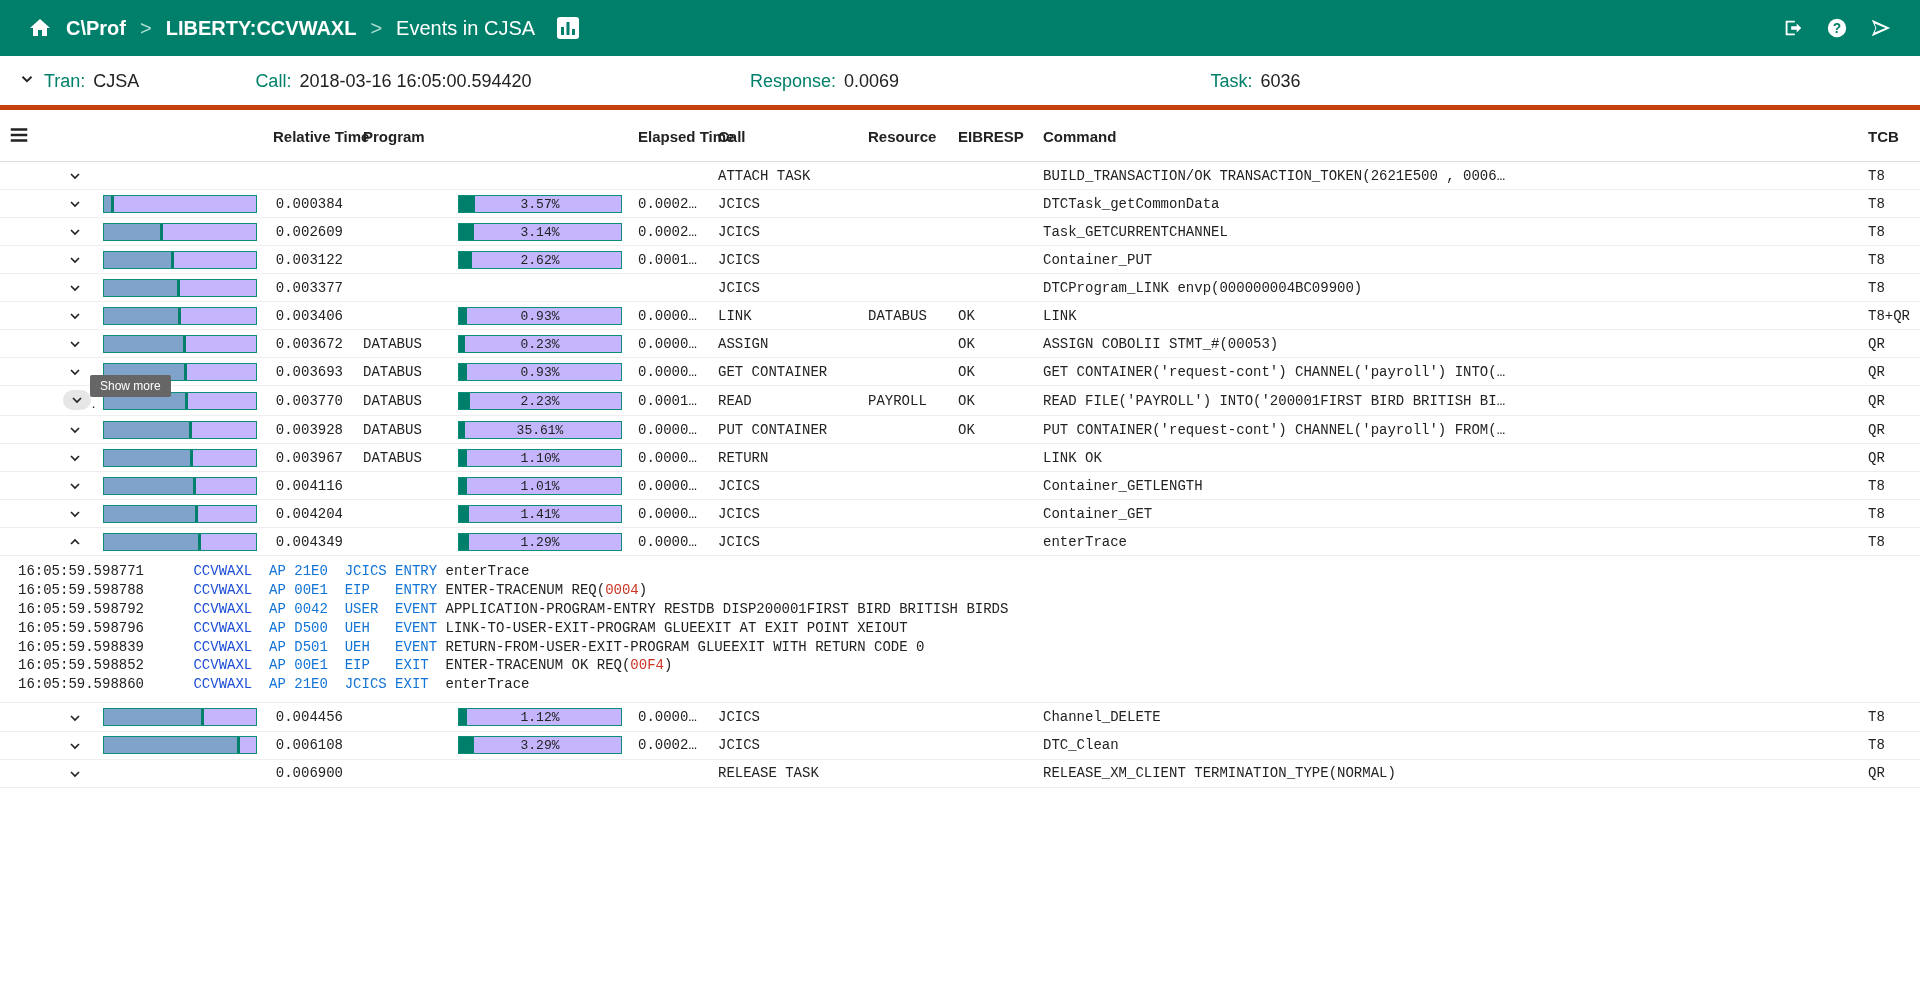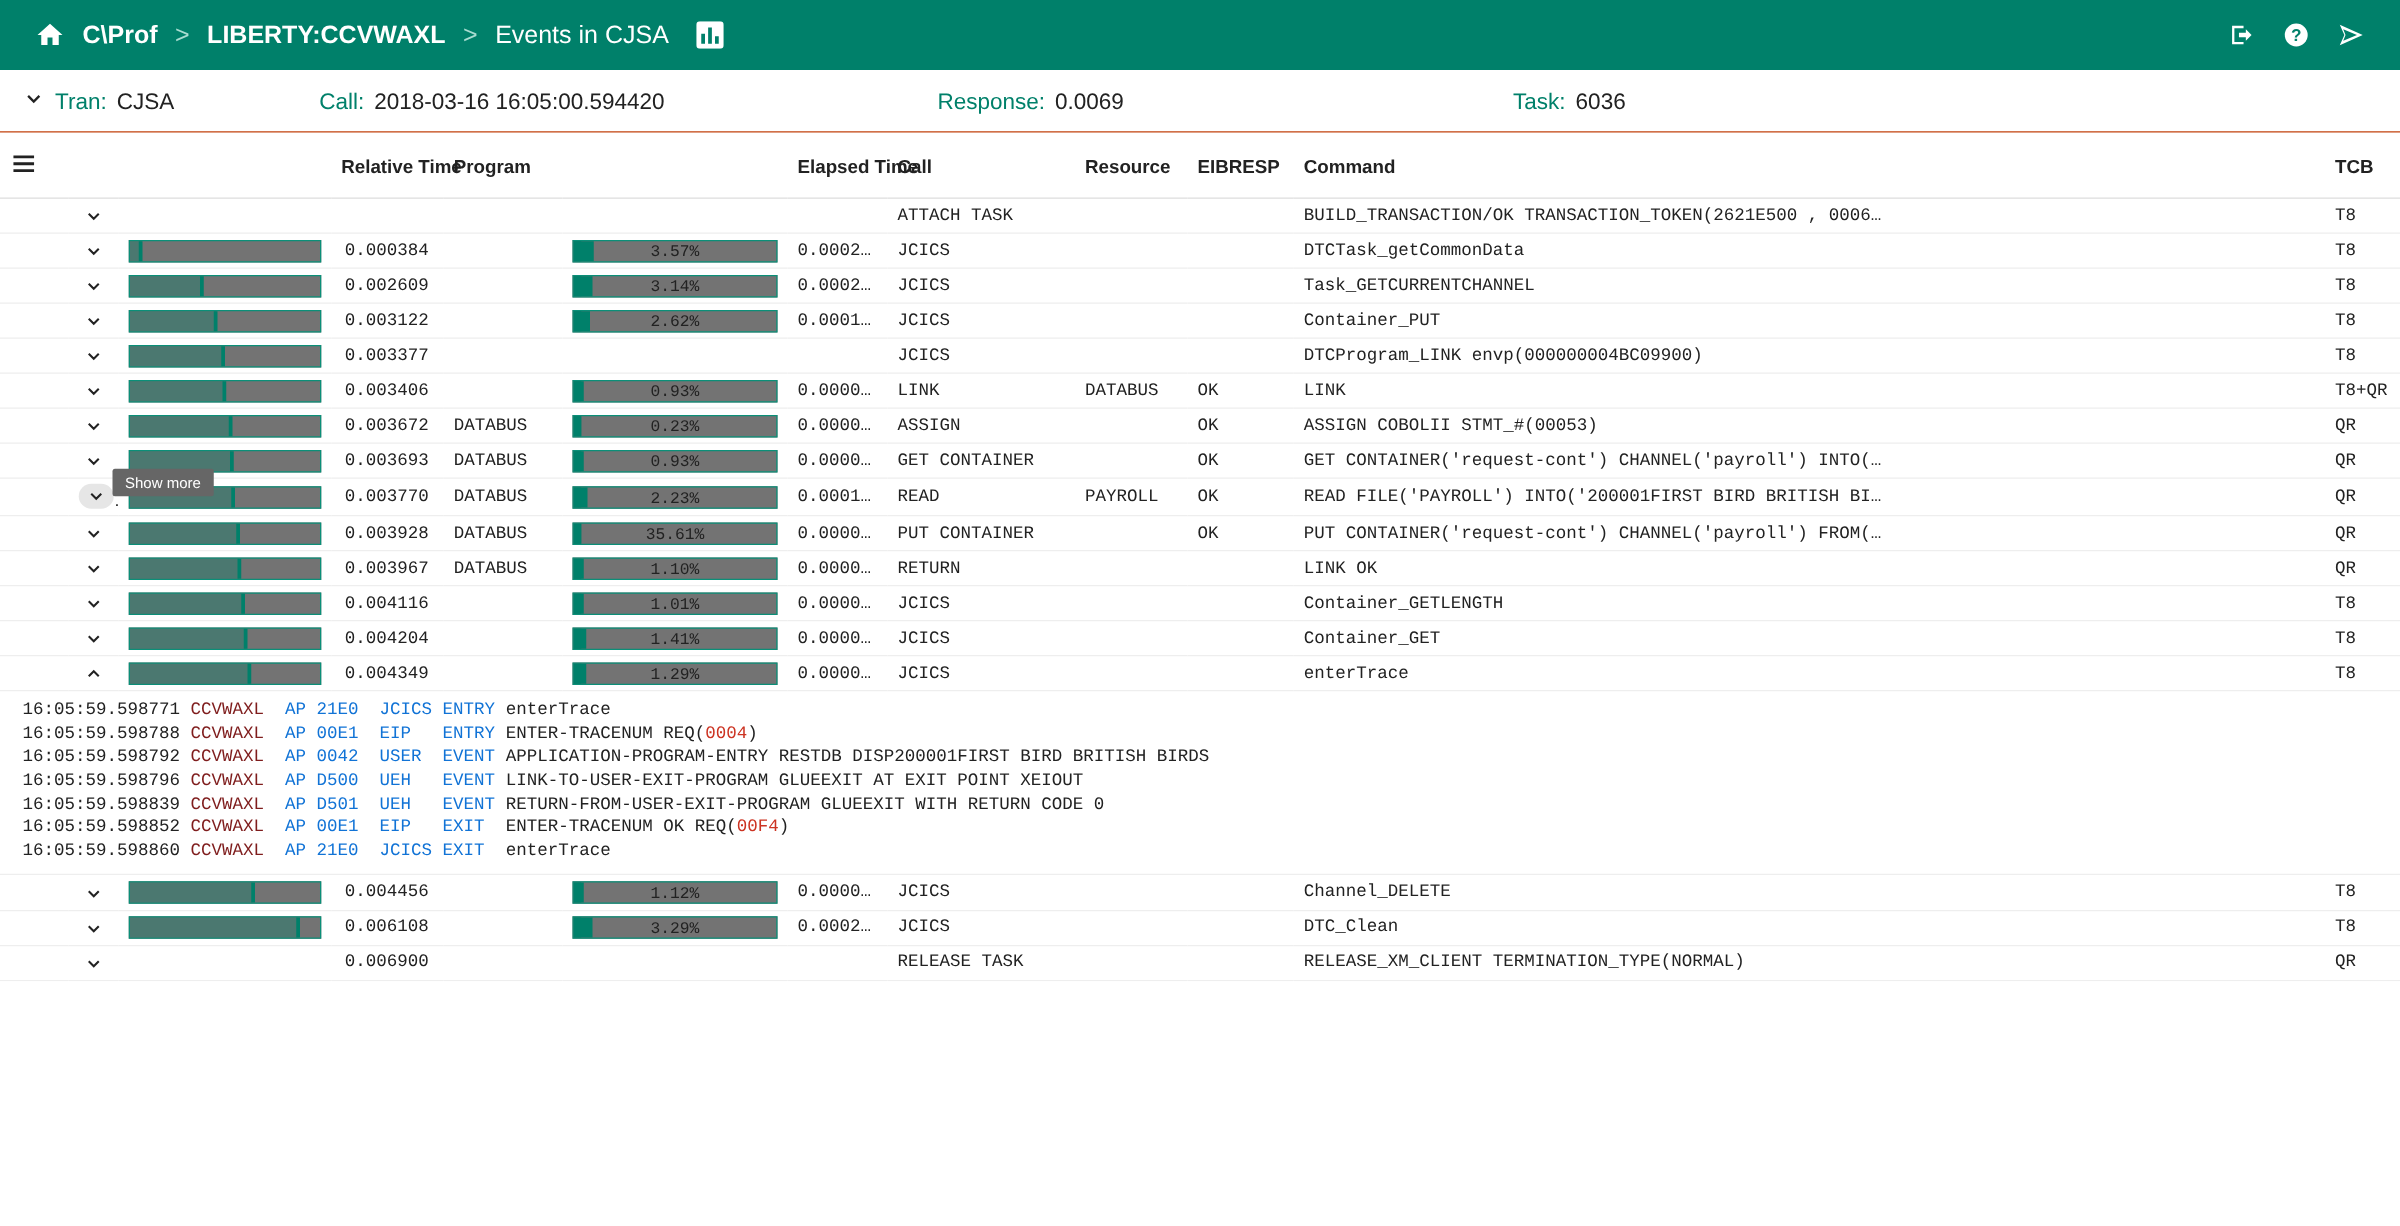--- a/index.html
+++ b/index.html
@@ -32,21 +32,21 @@
   }
   .chart-badge svg rect.bg { fill:#fff; }
   .chart-badge svg rect.bar { fill:#00806a; }
 
   .summary-bar {
     display: flex;
     align-items: center;
     padding: 14px 18px 12px 18px;
     font-size: 18px;
     gap: 10px;
-    border-bottom: 1px solid #c2410c;
+    border-bottom: 5px solid #c2410c;
   }
   .summary-bar .chev { cursor: pointer; }
   .summary-label { color: #00806a; }
   .summary-grid {
     display: grid;
     grid-template-columns: 160px 1fr 1fr 1fr 1fr;
     align-items: center;
     width: 100%;
   }
   .summary-grid > div { display:flex; align-items:center; gap:8px; }
@@ -84,21 +84,21 @@
   col.c-cmd    { }
   col.c-tcb    { width: 60px; }
 
   .chev-cell { text-align:center; cursor:pointer; }
   .chev-cell svg { vertical-align: middle; }
   .burger-cell { padding-left: 18px; }
 
   .rel-bar, .el-bar {
     position: relative;
     height: 18px;
-    background: #737373;
+    background: #c4b5fd;
     border: 1px solid #0b8f78;
     width: 100%;
   }
   .rel-bar .rpos {
     position: absolute;
     top: 0; bottom: 0;
     background: #00806a;
     opacity: 0.35;
     left: 0;
   }
@@ -130,21 +130,21 @@
 
   .trace-block {
     font-family: 'Courier New', monospace;
     font-size: 14px;
     padding: 6px 18px 8px 18px;
     border-bottom: 1px solid #eee;
     line-height: 1.35;
     white-space: pre;
     overflow-x: auto;
   }
-  .trace-block .tk-prog { color: #7f1d1d; }
+  .trace-block .tk-prog { color: #1d4ed8; margin-left: 41px; }
   .trace-block .tk-blue { color: #1173d6; }
   .trace-block .tk-red  { color: #cc3322; }
 
   .tooltip {
     position: absolute;
     background: #666;
     color: #fff;
     font-size: 12px;
     padding: 4px 10px;
     border-radius: 2px;

